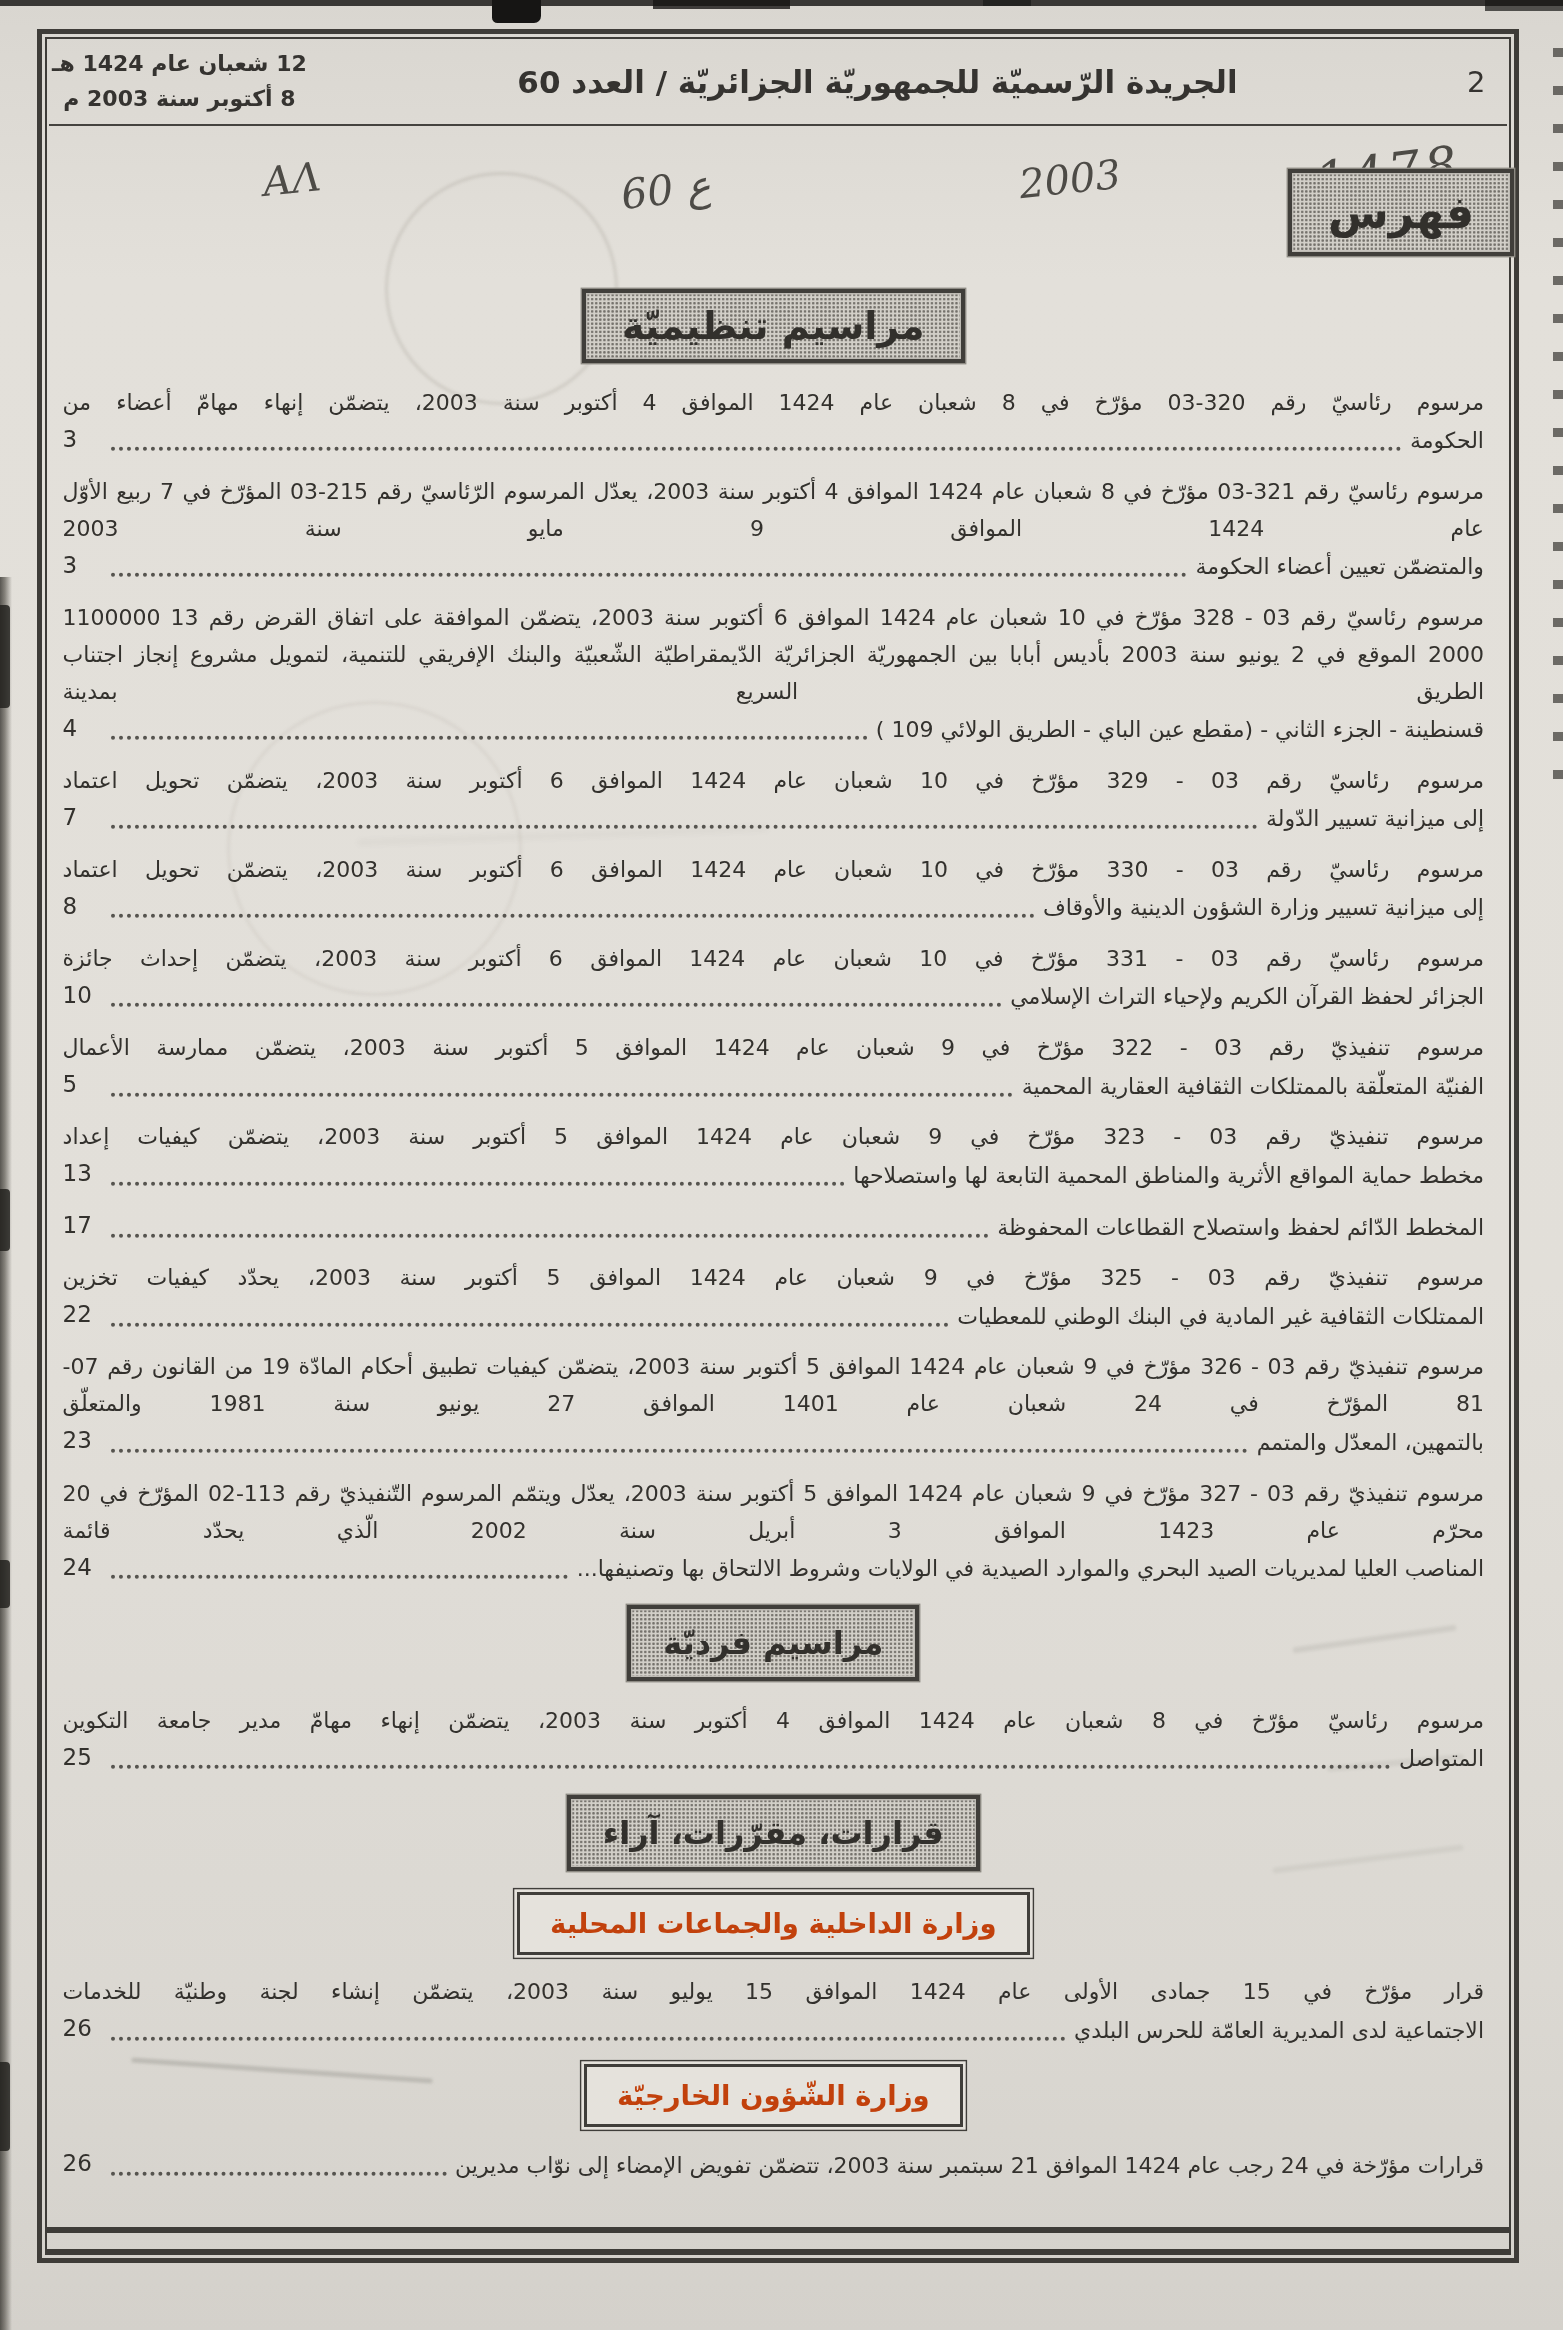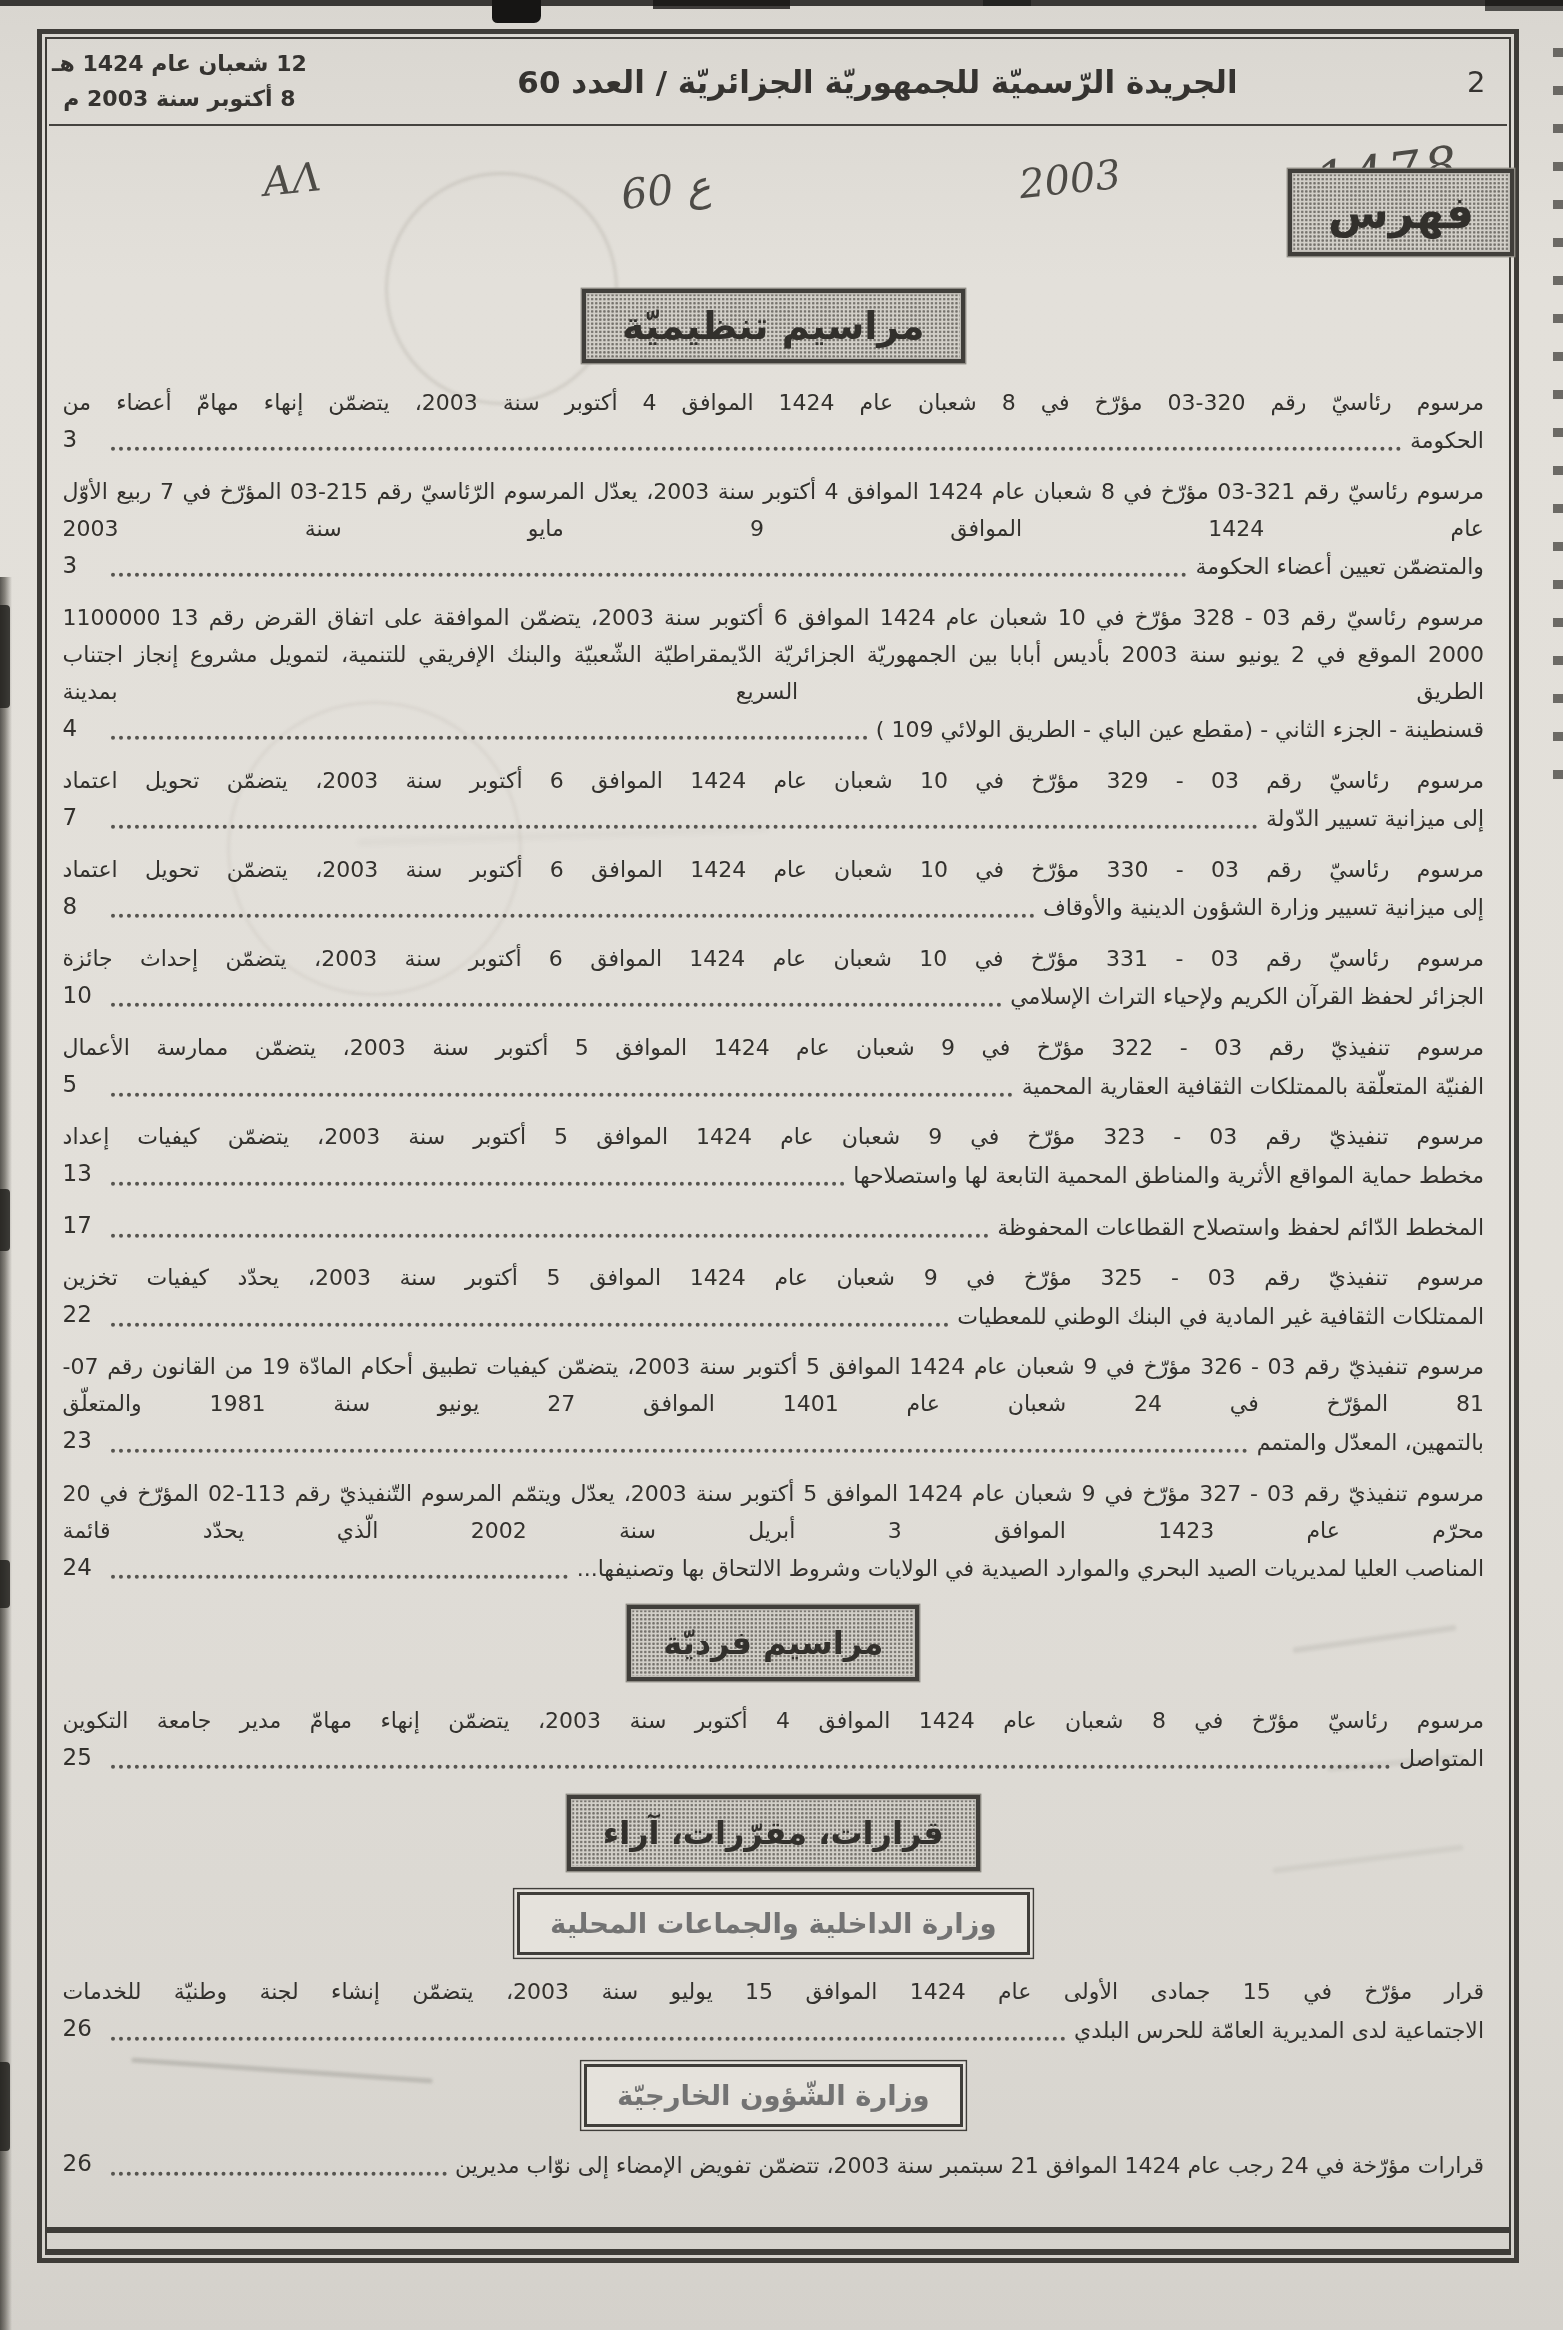--- a/index.html
+++ b/index.html
@@ -52,21 +52,21 @@
     background-size:4.1px 4.1px;border:4.8px solid #403e3a;
     box-shadow:0 0 0 1.4px #8d8a83, inset 0 0 0 1.4px #bdbab3;
     color:#32302c;font-weight:bold;text-align:center;}
   .index-box{font-size:44px;line-height:1.35;padding:9.6px 36px;}
   .banner-row{display:flex;justify-content:center;margin:18px 0 20.6px 0;}
   .banner-large{font-size:38px;line-height:1.45;padding:5.5px 36px;}
   .banner-medium{font-size:32px;line-height:1.5;padding:10px 32px;}
   .ministry-row{display:flex;justify-content:center;margin:15px 0 18px 0;}
   .ministry{background:#e5e2dc;border:3.4px solid #403e3a;
     box-shadow:0 0 0 2.7px #e5e2dc, 0 0 0 4.1px #403e3a;
-    font-size:27.5px;font-weight:bold;color:#737373;padding:9.6px 30px;text-align:center;line-height:1.4;}
+    font-size:27.5px;font-weight:bold;color:#c2410c;padding:9.6px 30px;text-align:center;line-height:1.4;}
   
   .toc{position:absolute;left:20.6px;right:30px;top:237px;color:#33312d;}
   .entry{margin:0 0 13.7px 0;}
   .entry-body{direction:rtl;text-align:justify;text-align-last:justify;
     font-size:22px;line-height:37px;word-spacing:1.4px;}
   .entry-end{display:flex;direction:rtl;align-items:flex-end;font-size:22px;line-height:37px;}
   .entry-tail{white-space:nowrap;}
   .leader{flex:1 1 auto;min-width:16.5px;border-bottom:4.1px dotted #56544f;
     margin:0 8.2px;transform:translateY(-8.2px);align-self:flex-end;height:0;}
   .entry-page{min-width:40px;text-align:left;font-size:23px;padding-bottom:1.4px;}

